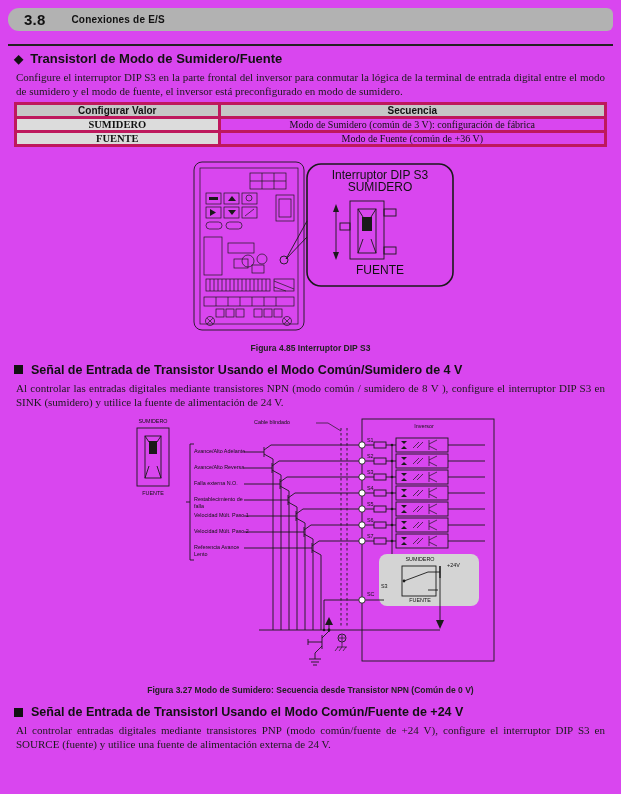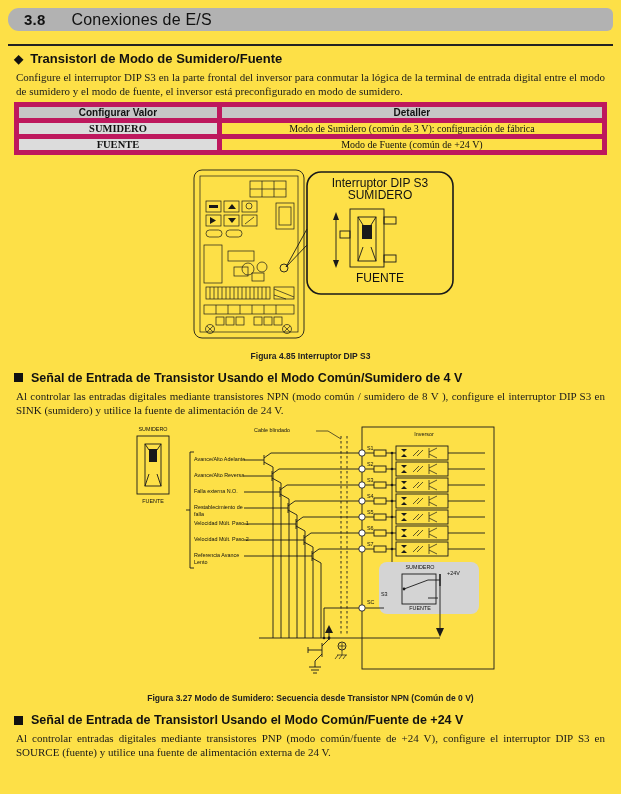--- a/index.html
+++ b/index.html
@@ -1,32 +1,32 @@
 <!DOCTYPE html>
 <html><head>
 <meta charset="utf-8">
 <style>
   * { box-sizing: border-box; margin: 0; padding: 0; }
   body { background:#fff; font-family:"Liberation Sans", sans-serif; }
-  .page { width:621px; height:794px; background:#fde047; padding:8px 8px 0 8px; overflow:hidden; position:relative; color:#111; }
+  .page { width:621px; height:794px; background:#d946ef; padding:8px 8px 0 8px; overflow:hidden; position:relative; color:#111; }
 
   .header-bar { height:23px; background:#b2b2b2; border-radius:11px 6px 6px 11px; display:flex; align-items:center; padding-left:16px; }
   .header-bar .num { font-weight:bold; font-size:15px; letter-spacing:.2px; }
-  .header-bar .ttl { font-weight:normal; font-size:16px; margin-left:26px; letter-spacing:.2px; }
+  .header-bar .ttl { font-weight:bold; font-size:10px; margin-left:26px; letter-spacing:.2px; }
 
   .rule { height:2px; background:#222; margin-top:13px; }
 
   .h-diamond { margin:5px 6px 0; font-weight:bold; font-size:13px; display:flex; align-items:center; }
   .h-diamond .dia { font-size:12px; margin-right:7px; }
 
   .body-text { margin:4px 8px 0; font-family:"Liberation Serif", serif; font-size:11px; line-height:1.3; text-align:justify; color:#1a1a1a; }
 
   .tbl-caption { margin-top:14px; text-align:center; font-weight:bold; font-size:9px; color:#222; }
   table.io { width:calc(100% - 12px); margin:3px 6px 0; border-collapse:collapse; border:1.5px solid #111; }
-  table.io th, table.io td { border:5px solid #be185d; height:14px; text-align:center; vertical-align:middle; }
+  table.io th, table.io td { border:3px solid #be185d; height:14px; text-align:center; vertical-align:middle; }
   table.io th { background:#c6c6c6; font-size:10px; font-weight:bold; }
   table.io col.c1 { width:34.5%; }
   td.key { background:#dcdcdc; font-family:"Liberation Serif", serif; font-weight:bold; font-size:10.5px; }
   td.val { font-family:"Liberation Serif", serif; font-size:10px; }
 
   .fig-caption { text-align:center; font-weight:bold; font-size:8.5px; color:#222; }
 
   .fig1 { position:relative; width:270px; height:175px; margin:12px 0 0 182px; }
   .fig2 { position:relative; width:400px; height:264px; margin:5px 0 0 96px; }
   .fig-label { position:absolute; font-size:5.4px; line-height:1.35; color:#111; }
@@ -67,29 +67,29 @@
 
 
   <table class="io">
     <colgroup>
         <col class="c1">
         <col>
       </colgroup>
     <tbody>
         <tr>
       <th>Configurar Valor</th>
-      <th>Detaller</th>
+      <th>Secuencia</th>
     </tr>
     <tr>
       <td class="key">SUMIDERO</td>
       <td class="val">Modo de Sumidero (común de 3 V): configuración de fábrica</td>
     </tr>
     <tr>
       <td class="key">FUENTE</td>
-      <td class="val">Modo de Fuente (común de +24 V)</td>
+      <td class="val">Modo de Fuente (común de +36 V)</td>
     </tr>
   </tbody>
     </table>
 
   <div class="fig1">
     <svg width="270" height="175" viewBox="0 0 270 175">
 
       <rect class="ln" x="4" y="3" width="110" height="168" rx="8"></rect>
       <rect class="lnt" x="10" y="9" width="98" height="156"></rect>
       <rect class="lnt" x="60" y="14" width="36" height="16"></rect>

